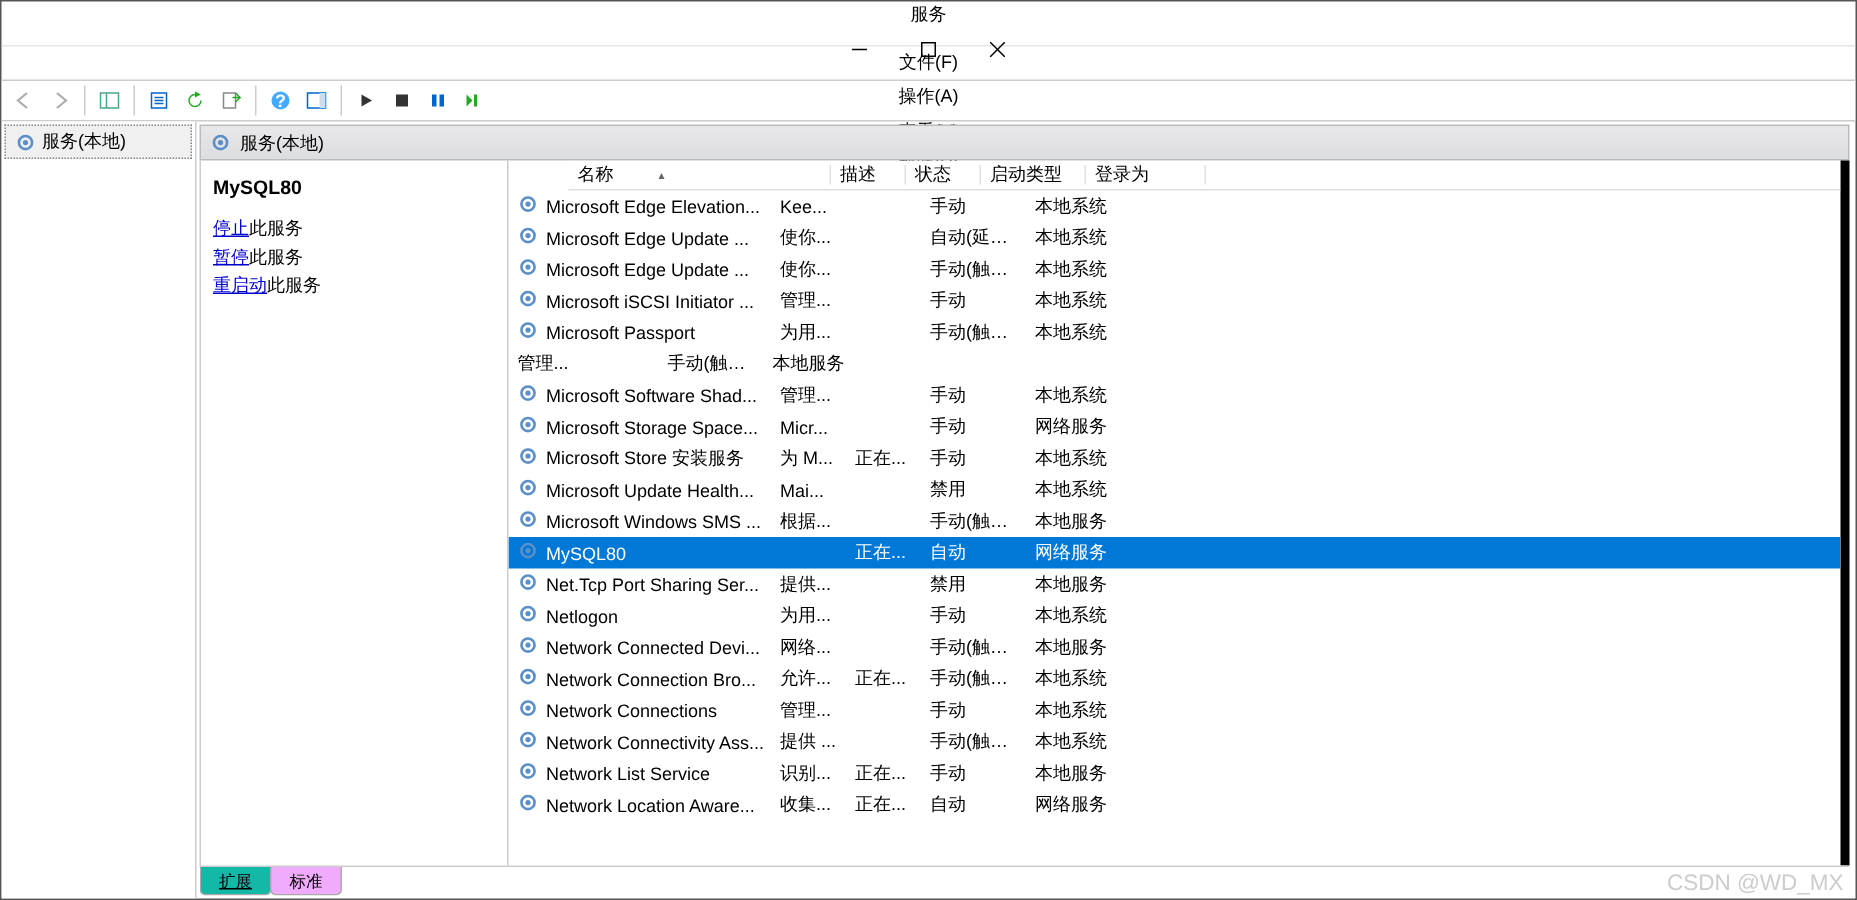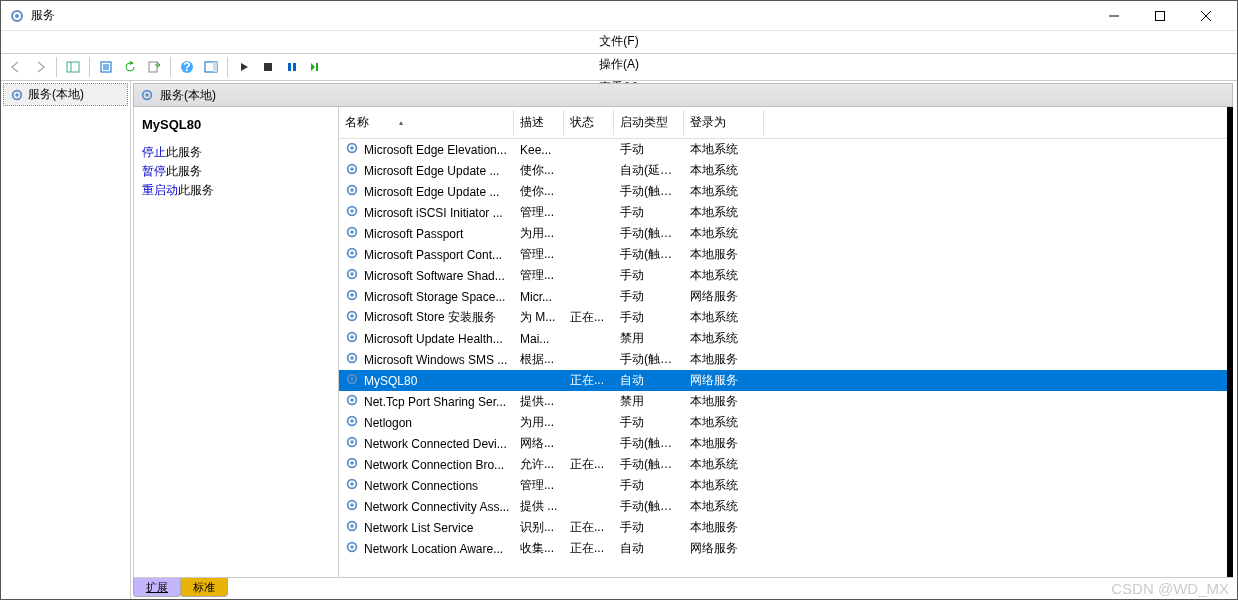--- a/index.html
+++ b/index.html
@@ -1,19 +1,19 @@
 <!DOCTYPE html>
 <html><head>
 <meta charset="utf-8">
 <style>
 * { box-sizing: border-box; margin: 0; padding: 0; font-family: "Microsoft YaHei", "Segoe UI", sans-serif; font-size: 12px; }
 body { background: #fff; width: 1238px; height: 600px; border: 1px solid #555; overflow: hidden; position: relative; }
 
 
-.titlebar { height: 30px; display: flex; align-items: center; padding: 0 8px; border-bottom: 1px solid #e5e5e5; }
+.titlebar { height: 30px; display: flex; align-items: center; padding: 0 8px; border-bottom: 1px solid #e5e5e5; flex-direction: column; }
 .titlebar .icon { width: 16px; height: 16px; margin-right: 6px; }
 .titlebar .title { flex: 1; }
 .win-controls { display: flex; gap: 0; }
 .win-btn { width: 46px; height: 30px; display: flex; align-items: center; justify-content: center; cursor: default; }
 
 
 .menubar { height: 22px; display: flex; align-items: center; padding: 0 8px; gap: 2px; flex-direction: column; }
 .menu-item { padding: 2px 8px; cursor: default; }
 
 
@@ -28,25 +28,25 @@
 .tree-item { display: flex; align-items: center; padding: 2px 6px; gap: 4px; background: #f0f0f0; border: 1px dotted #888; }
 .tree-item svg { width: 14px; height: 14px; flex-shrink: 0; }
 
 .content-pane { flex: 1; display: flex; flex-direction: column; }
 .content-header { height: 24px; background: linear-gradient(#e8e8ea, #dcdde0); border: 1px solid #bbb; margin: 2px 4px 0 2px; display: flex; align-items: center; padding: 0 6px; gap: 6px; }
 .content-header svg { width: 14px; height: 14px; }
 .content-body { flex: 1; display: flex; margin: 0 4px 0 2px; border-left: 1px solid #ccc; border-right: 6px solid #000000; overflow: hidden; }
 
 .detail-pane { width: 205px; padding: 10px 8px; border-right: 1px solid #ccc; }
 .detail-title { font-weight: bold; font-size: 13px; margin-bottom: 12px; }
-.detail-link { color: #0000cc; cursor: pointer; }
+.detail-link { color: #0000cc; text-decoration: underline; cursor: pointer; }
 .detail-action { margin-bottom: 2px; }
 
 .list-wrap { flex: 1; position: relative; overflow: hidden; }
-.list-headers { display: flex; height: 32px; border-bottom: 1px solid #e0e0e0; position: sticky; top: 0; background: #fff; }
+.list-headers { display: flex; height: 20px; border-bottom: 1px solid #e0e0e0; position: sticky; top: 0; background: #fff; margin-left: 40px; }
 .list-headers .col { padding: 3px 6px; display: flex; align-items: center; position: relative; cursor: default; }
 .list-headers .col::after { content: ""; position: absolute; right: 0; top: 3px; bottom: 3px; width: 1px; background: #e0e0e0; }
 .col-name { width: 175px; }
 .col-desc { width: 50px; }
 .col-status { width: 50px; }
 .col-startup { width: 70px; }
 .col-logon { width: 80px; }
 .sort-ind { margin-left: 30px; font-size: 8px; color: #666; }
 
 .list-rows { overflow-y: scroll; height: calc(100% - 22px); }
@@ -56,22 +56,22 @@
 .row .cell.name { display: flex; align-items: center; gap: 5px; }
 .row .cell.name svg { width: 14px; height: 14px; flex-shrink: 0; }
 
 
 .list-rows::-webkit-scrollbar { width: 17px; }
 .list-rows::-webkit-scrollbar-track { background: #f0f0f0; }
 .list-rows::-webkit-scrollbar-thumb { background: #c0c0c0; border: 1px solid #a0a0a0; }
 
 
 .tabs { height: 20px; display: flex; margin: 0 4px 2px 2px; border-top: 1px solid #ccc; }
-.tab { padding: 2px 12px; border: 1px solid #aaa; border-top: none; border-radius: 0 0 4px 4px; margin-right: -1px; background: #eab308; cursor: default; font-size: 11px; }
-.tab.active { background: #c4b5fd; font-weight: normal; text-decoration: underline; }
+.tab { padding: 2px 12px; border: 1px solid #aaa; border-top: none; border-radius: 0 0 4px 4px; margin-right: -1px; background: #f0abfc; cursor: default; font-size: 11px; }
+.tab.active { background: #14b8a6; font-weight: normal; text-decoration: underline; }
 
 .watermark { position: absolute; bottom: 2px; right: 8px; color: #ccc; font-size: 15px; }
 
 .gear-svg { width: 14px; height: 14px; }
 </style>
 </head>
 <body>
 
 <div class="titlebar">
   <svg class="icon" viewBox="0 0 16 16">
@@ -282,27 +282,20 @@
                     <circle cx="8" cy="8" r="2" fill="#5a8fc7"></circle>
                   </svg></span>
                 <span>Microsoft Passport</span>
               </div>
               <div class="cell col-desc">为用...</div>
               <div class="cell col-status"></div>
               <div class="cell col-startup">手动(触发...</div>
               <div class="cell col-logon">本地系统</div>
             </div>
             <div class="row">
-              <div class="cell name col-name">
-                <span><svg viewBox="0 0 16 16">
-                    <circle cx="8" cy="8" r="5" fill="none" stroke="#5a8fc7" stroke-width="2"></circle>
-                    <circle cx="8" cy="8" r="2" fill="#5a8fc7"></circle>
-                  </svg></span>
-                <span>Microsoft Passport Cont...</span>
-              </div>
               <div class="cell col-desc">管理...</div>
               <div class="cell col-status"></div>
               <div class="cell col-startup">手动(触发...</div>
               <div class="cell col-logon">本地服务</div>
             </div>
             <div class="row">
               <div class="cell name col-name">
                 <span><svg viewBox="0 0 16 16">
                     <circle cx="8" cy="8" r="5" fill="none" stroke="#5a8fc7" stroke-width="2"></circle>
                     <circle cx="8" cy="8" r="2" fill="#5a8fc7"></circle>

